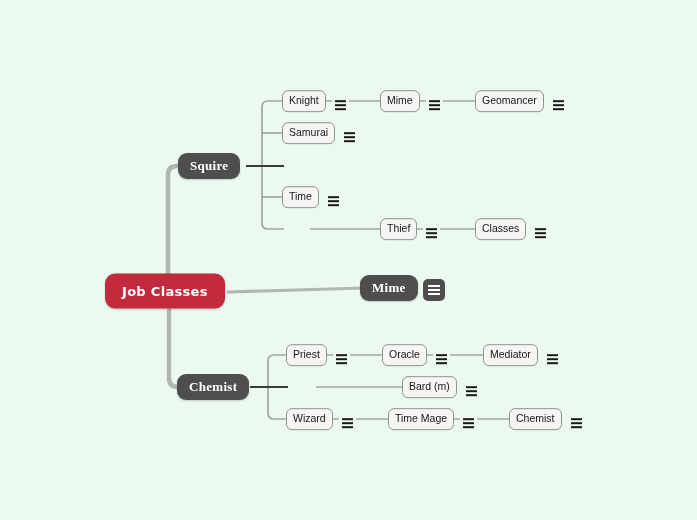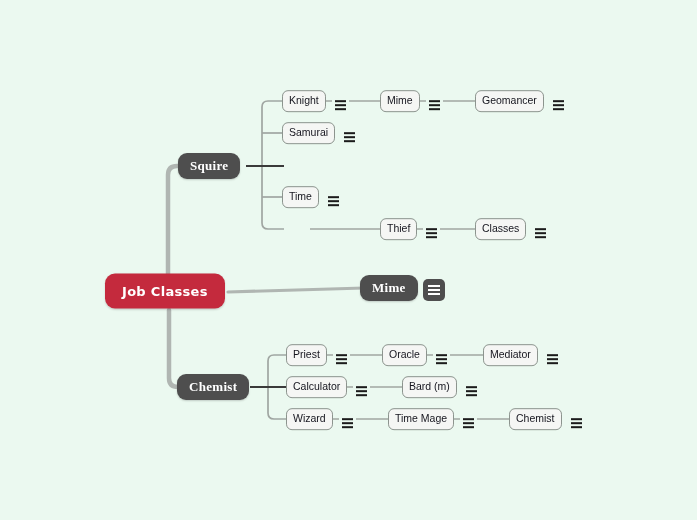--- a/index.html
+++ b/index.html
@@ -143,26 +143,20 @@
         <span class="bars"></span>
       </span>
   </div>
   <div class="row" style="left:483px;top:355px">
     <div class="wnode">Mediator</div>
     <span class="bwrap">
         <span class="bars"></span>
       </span>
   </div>
 
-  <div class="row" style="left:286px;top:387px">
-    <div class="wnode">Calculator</div>
-    <span class="bwrap">
-        <span class="bars"></span>
-      </span>
-  </div>
   <div class="row" style="left:402px;top:387px">
     <div class="wnode">Bard (m)</div>
     <span class="bwrap">
         <span class="bars"></span>
       </span>
   </div>
 
   <div class="row" style="left:286px;top:419px">
     <div class="wnode">Wizard</div>
     <span class="bwrap">

